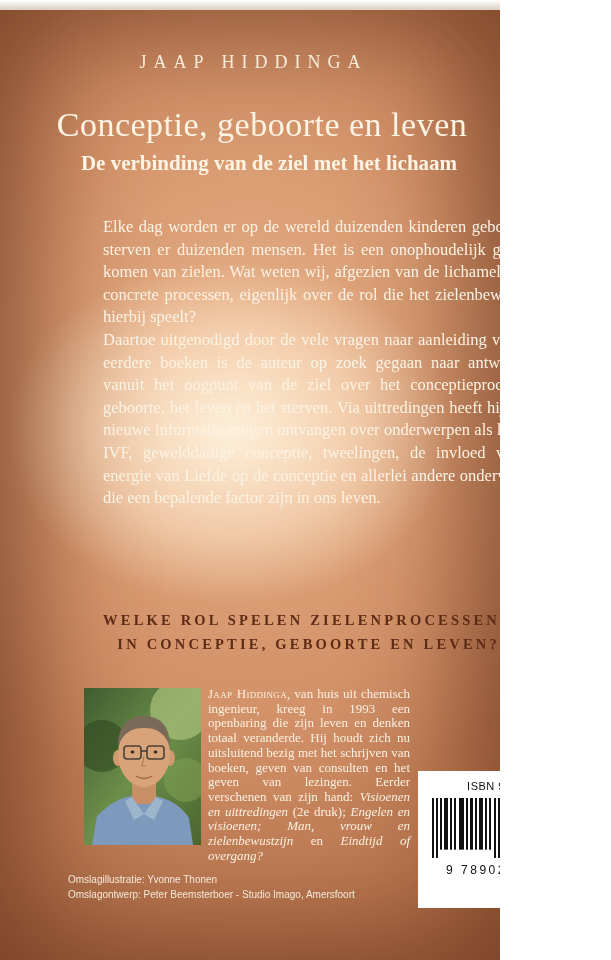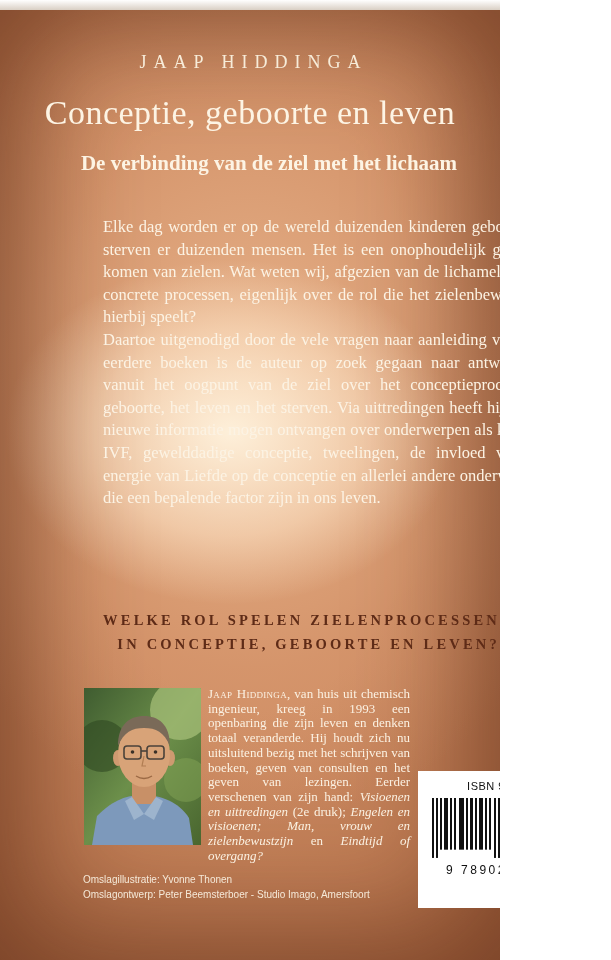--- a/index.html
+++ b/index.html
@@ -18,21 +18,21 @@
   .top-edge {
     position: absolute; top: 0; left: 0; right: 0; height: 10px;
     background: linear-gradient(#ffffff, #d9cfc4);
   }
   .author {
     position: absolute; top: 52px; left: 0; width: 100%;
     text-align: center; color: #f7ecd9;
     font-size: 18px; letter-spacing: 7px; text-indent: 7px;
   }
   .title {
-    position: absolute; top: 94px; left: 0; width: 100%; margin: 0;
+    position: absolute; top: 94px; left: 0; width: 100%; margin: 12px;
     text-align: center; color: #fdf4e4;
     font-size: 34px; font-weight: 400; letter-spacing: 0.5px;
   }
   .subtitle {
     position: absolute; top: 151px; left: 0; width: 100%;
     text-align: center; color: #fdf4e4;
     font-size: 21px; font-weight: 700; padding-left: 19px;
   }
   .body-text {
     position: absolute; top: 216px; left: 84px; width: 443px;
@@ -64,21 +64,21 @@
   .isbn {
     margin-top: 9px; text-align: right; color: #111;
     font-family: "Liberation Sans", sans-serif; font-size: 11px; letter-spacing: 0.5px;
   }
   .bars { display: block; margin: 6px auto 0 auto; width: 132px; height: 62px; }
   .ean {
     margin-top: 3px; text-align: right; color: #111;
     font-family: "Liberation Sans", sans-serif; font-size: 12px; letter-spacing: 2.5px;
   }
   .credits {
-    position: absolute; left: 83px; top: 872px;
+    position: absolute; left: 68px; top: 872px;
     color: #f5e9d8; font-family: "Liberation Sans", sans-serif;
     font-size: 10px; line-height: 15px;
   }
 </style>
 </head>
 <body>
 
 <div class="book">
 
   <div class="top-edge"></div>

